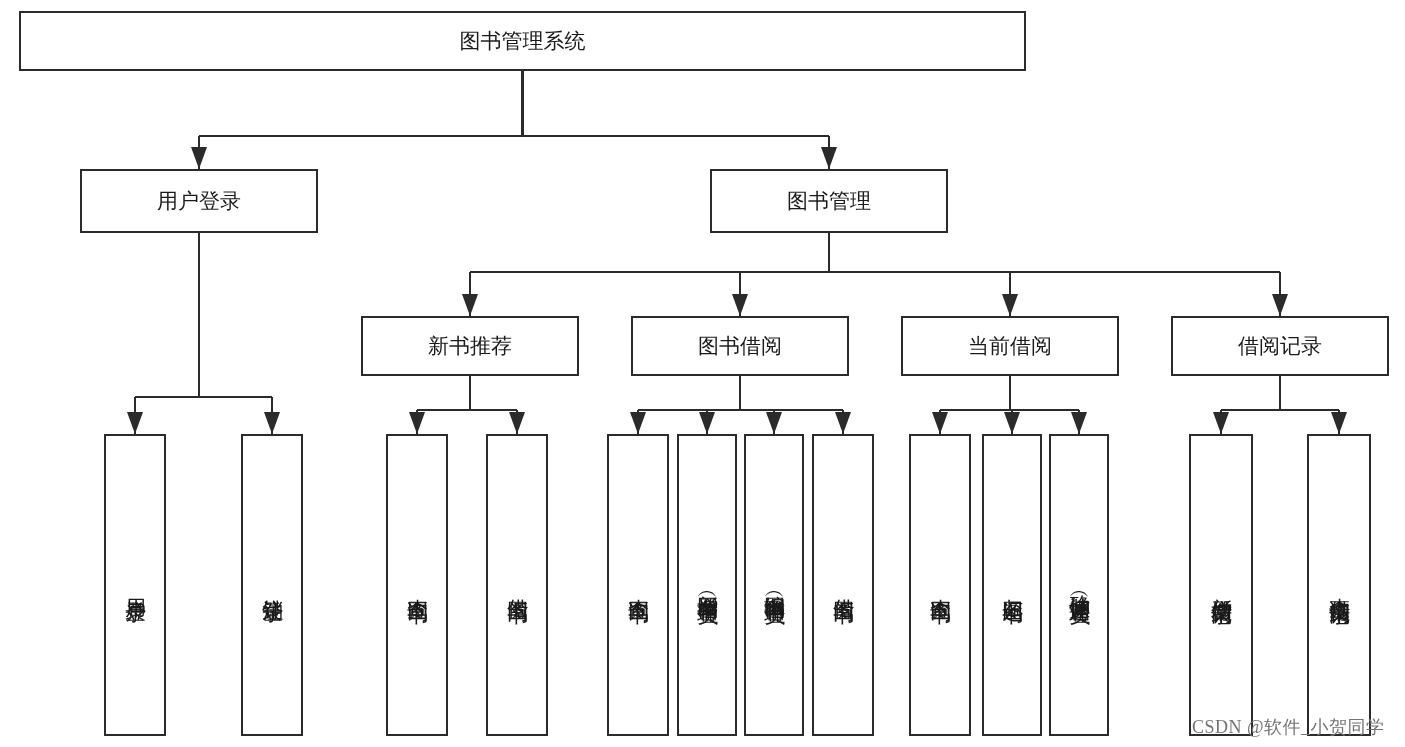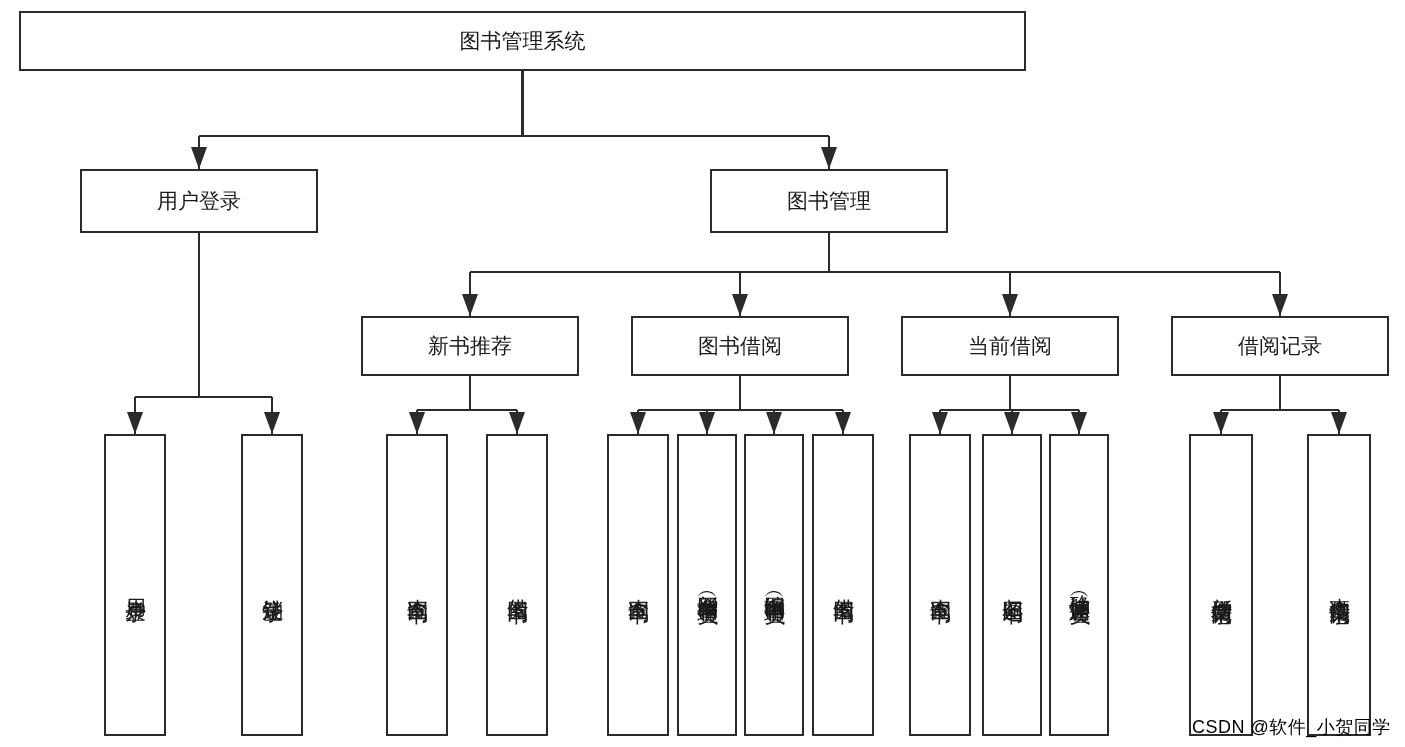--- a/index.html
+++ b/index.html
@@ -64,23 +64,23 @@
     font-family: "DejaVu Sans", "Liberation Sans", sans-serif;
     font-size: 21px;
     line-height: 1.12;
     letter-spacing: 1.5px;
     color: #1a1a1a;
     white-space: nowrap;
     text-align: center;
   }
   .watermark {
     position: absolute;
-    font-family: Liberation Sans, sans-serif;
+    font-family: Liberation Serif, serif;
     font-size: 18px;
-    color: #000000;
+    color: #737373;
     white-space: nowrap;
     letter-spacing: 0.5px;
   }
 </style>
 </head>
 <body>
 
 <div id="diagram-root">
   <svg id="flowchart" viewBox="0 0 1405 747">
     <g id="connectors-layer">

